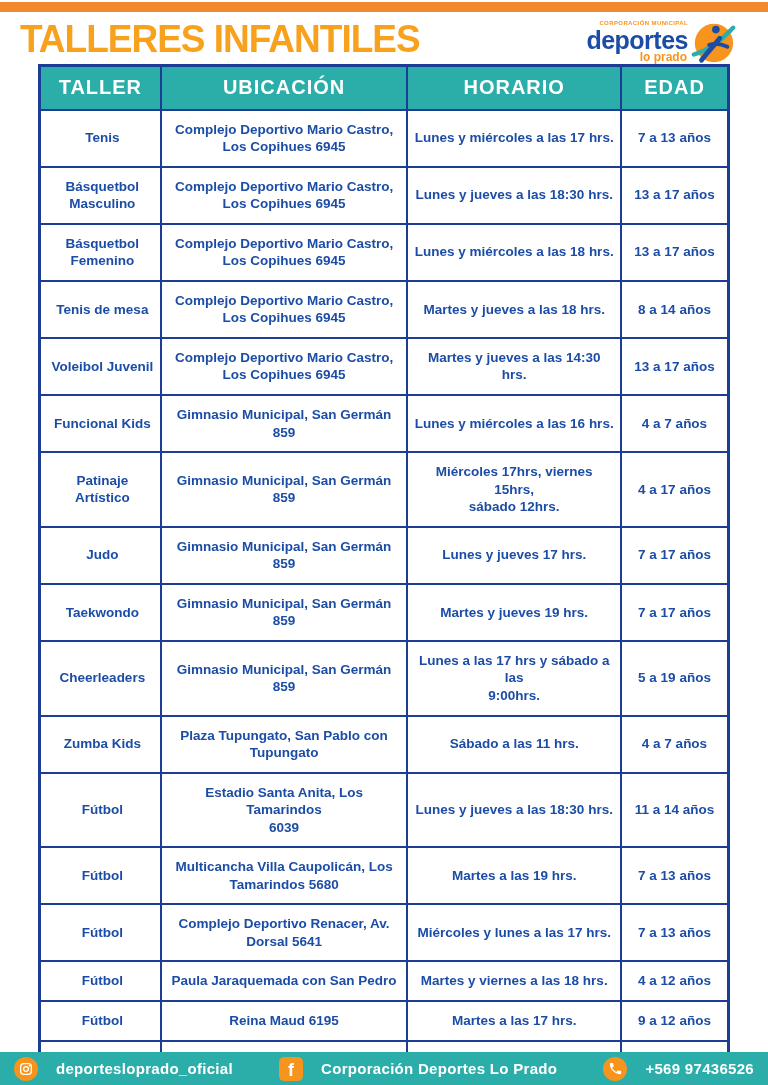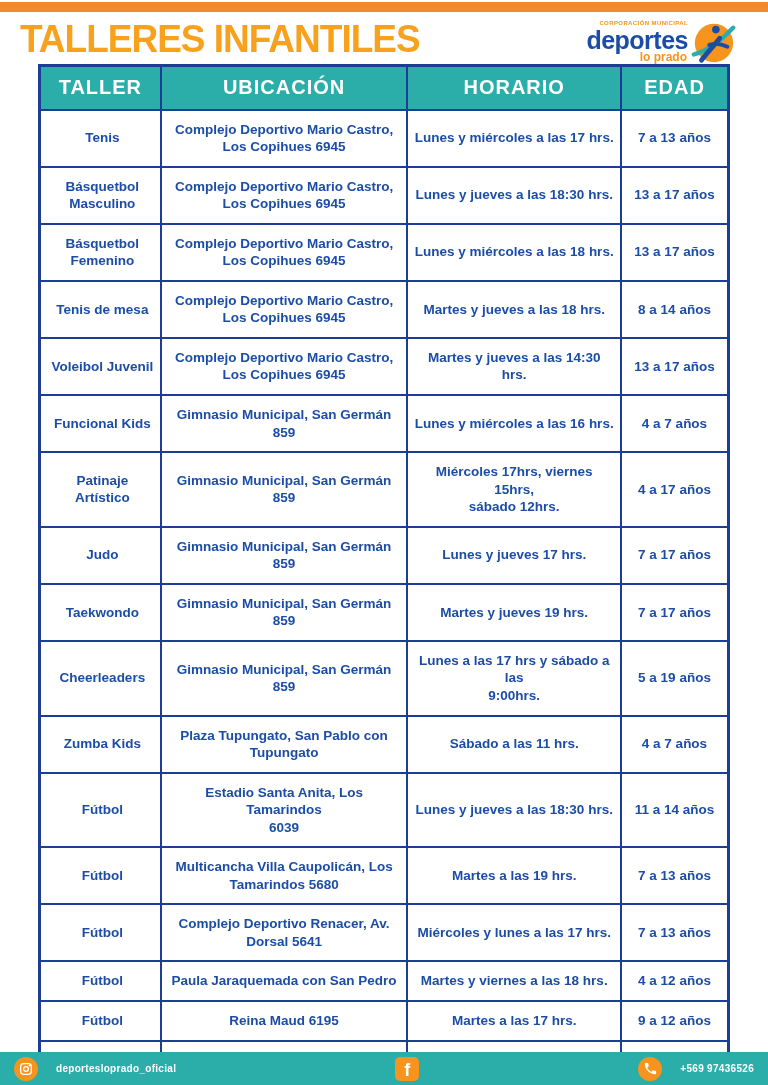--- a/index.html
+++ b/index.html
@@ -122,21 +122,21 @@
     padding:0 14px;
   }
   .footer-group{
     display:flex;
     align-items:center;
     gap:18px;
   }
   .footer-text{
     color:#ffffff;
     font-weight:800;
-    font-size:10px;
+    font-size:15px;
     letter-spacing:.3px;
   }
   .icon-badge{
     width:24px;height:24px;
     border-radius:50%;
     background:var(--orange);
     display:flex;
     align-items:center;
     justify-content:center;
     flex:0 0 auto;
@@ -325,20 +325,21 @@
           <circle cx="12" cy="12" r="3.6" fill="none" stroke="#ffffff" stroke-width="2"></circle>
           <circle cx="17.2" cy="6.8" r="1.3" fill="#ffffff"></circle>
         </svg>
       </span>
       <span class="footer-text">deportesloprado_oficial</span>
     </div>
     <div class="footer-group">
       <span class="icon-badge square">
         <span class="fb-f">f</span>
       </span>
+      <span class="footer-text">Corporación Deportes Lo Prado</span>
     </div>
     <div class="footer-group">
       <span class="icon-badge">
         <svg width="15" height="15" viewBox="0 0 24 24" aria-hidden="true">
           <path d="M6.6 10.8c1.4 2.8 3.8 5.1 6.6 6.6l2.2-2.2c.3-.3.7-.4 1-.2 1.1.4 2.3.6 3.6.6.6 0 1 .4 1 1V20c0 .6-.4 1-1 1C10.6 21 3 13.4 3 4c0-.6.4-1 1-1h3.5c.6 0 1 .4 1 1 0 1.2.2 2.4.6 3.6.1.3 0 .7-.2 1l-2.3 2.2z" fill="#ffffff"></path>
         </svg>
       </span>
       <span class="footer-text">+569 97436526</span>
     </div>
   </footer>

